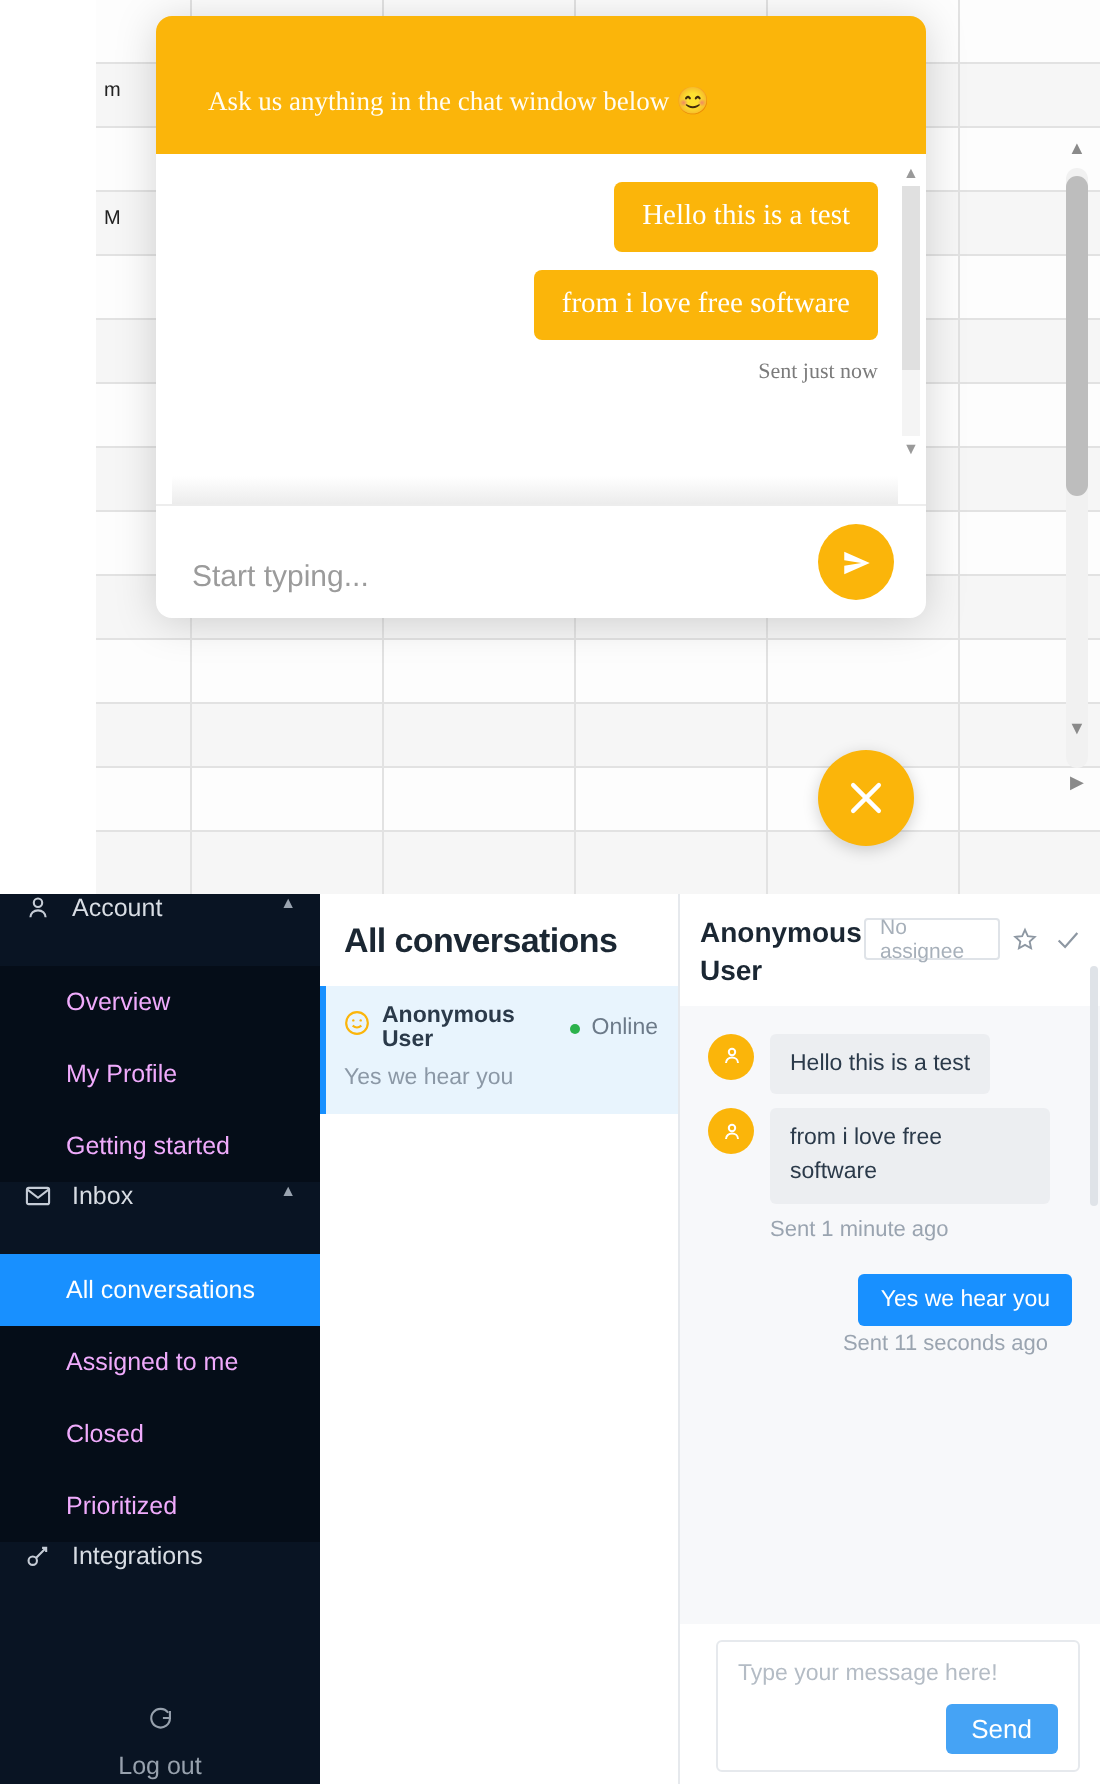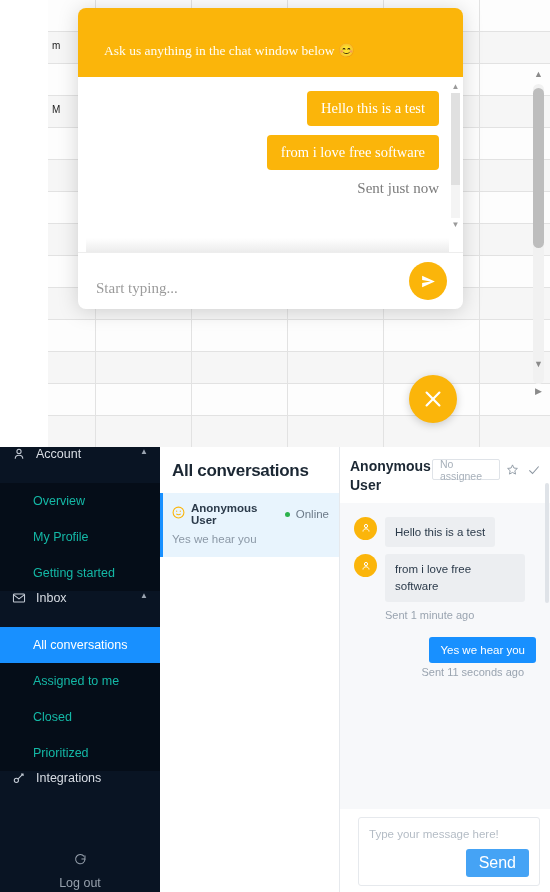--- a/index.html
+++ b/index.html
@@ -36,35 +36,35 @@
   }
   .chat-title { font-size: 23px; font-weight: bold; line-height: 1.22; letter-spacing: -.2px; }
   .chat-sub { font-family: "Liberation Serif", serif; font-size: 13.5px; margin-top: 12px; color: #fffdf4; }
   .chat-body { background: #ffffff; height: 175px; position: relative; overflow: hidden; }
   .msgs { padding: 14px 24px 10px 20px; display: flex; flex-direction: column; align-items: flex-end; }
   .bubble {
     background: #FBB50A; color: #ffffff; border-radius: 4px;
     font-family: "Liberation Serif", serif; font-size: 14.5px;
     padding: 9px 14px; margin-bottom: 9px; max-width: 92%;
   }
-  .sent-note { font-family: "Liberation Serif", serif; font-size: 15px; color: #7b7b7b; margin-top: 1px; }
+  .sent-note { font-family: "Liberation Serif", serif; font-size: 11px; color: #7b7b7b; margin-top: 1px; }
   .chat-body-scroll { position: absolute; right: 3px; top: 4px; width: 9px; bottom: 22px; }
   .cbs-track { position: absolute; left: 0; top: 12px; bottom: 12px; width: 9px; background: #f4f4f4; }
   .cbs-thumb { position: absolute; left: 0; top: 12px; width: 9px; height: 92px; background: #e0e0e0; }
   .cbs-up, .cbs-dn { position: absolute; left: 0; width: 9px; height: 11px; color: #9a9a9a; font-size: 8px; text-align: center; line-height: 11px; }
   .cbs-up { top: 0; } .cbs-dn { bottom: 0; }
   .chat-fade { position: absolute; left: 8px; right: 14px; bottom: 0; height: 14px;
                background: linear-gradient(to bottom, rgba(245,245,245,0), #ececec); }
   .chat-input-row {
     background: #ffffff; border-radius: 0 0 8px 8px; border-top: 1px solid #ededed;
     height: 57px; display: flex; align-items: center; padding: 0 16px 0 18px;
   }
   .chat-input {
     flex: 1; border: none; outline: none; font-size: 15px; color: #a21caf;
-    font-family: Liberation Serif, serif; background: transparent; margin-top: 14px;
+    font-family: Liberation Sans, sans-serif; background: transparent; margin-top: 14px;
   }
   .chat-input::placeholder { color: #9b9b9b; }
   .send-fab {
     width: 38px; height: 38px; border-radius: 50%; background: #FBB50A;
     display: flex; align-items: center; justify-content: center; border: none; cursor: pointer; flex: 0 0 38px;
   }
   .close-fab {
     position: absolute; left: 409px; top: 375px; width: 48px; height: 48px; border-radius: 50%;
     background: #FBB50A; border: none; cursor: pointer;
     display: flex; align-items: center; justify-content: center;
@@ -77,21 +77,21 @@
   
   .sidebar { width: 160px; background: #091423; color: #c5ccd6; display: flex; flex-direction: column; flex: 0 0 160px; position: relative; }
   .side-group {
     height: 36px; display: flex; gap: 10px;
     padding: 0 12px; font-size: 12.5px; color: #d8dde4; background: #091423;
   }
   .side-group .chev { margin-left: auto; font-size: 8px; color: #9aa4b0; }
   .side-sub { background: #050d18; }
   .side-item {
     height: 36px; display: flex; align-items: center; padding: 0 12px 0 33px;
-    font-size: 12.5px; color: #14b8a6; cursor: pointer;
+    font-size: 12.5px; color: #f0abfc; cursor: pointer;
   }
   .side-item.active { background: #1890FF; color: #ffffff; }
   .side-spacer { flex: 1; background: #091423; }
   .side-logout { height: 40px; display: flex; align-items: center; gap: 10px; padding: 0 12px; font-size: 12.5px; color: #97a1ad; background: #091423; flex-direction: column; }
   .ic { width: 14px; height: 14px; flex: 0 0 14px; display: inline-block; }
 
   
   .conv-col { width: 180px; flex: 0 0 180px; border-right: 1px solid #e6e9ed; background: #fff; }
   .conv-head { padding: 14px 12px 12px 12px; font-size: 17px; font-weight: bold; color: #1b2733; letter-spacing: -.3px; }
   .conv-item { background: #e8f4fd; border-left: 3px solid #1890FF; padding: 9px 10px 12px 9px; cursor: pointer; }
@@ -113,21 +113,21 @@
   .thread-body { flex: 1; background: #f7f8fa; padding: 14px 14px 10px 14px; overflow: hidden; }
   .row-in { display: flex; align-items: flex-start; gap: 8px; margin-bottom: 7px; }
   .avatar-sm { width: 23px; height: 23px; border-radius: 50%; background: #FBB50A; flex: 0 0 23px; display: flex; align-items: center; justify-content: center; }
   .b-in { background: #eceef1; color: #2b3a4a; border-radius: 3px; font-size: 11.5px; padding: 7px 10px; max-width: 140px; line-height: 1.45; }
   .b-out { background: #1890FF; color: #fff; border-radius: 3px; font-size: 11.5px; padding: 7px 11px; }
   .row-out { display: flex; justify-content: flex-end; margin-top: 16px; }
   .ts { font-size: 11px; color: #9aa4b0; margin: 2px 0 0 31px; }
   .ts.right { text-align: right; margin: 3px 12px 0 0; }
   .composer { background: #fff; border: 1px solid #e6e9ed; border-radius: 3px; margin: 8px 10px 6px 18px; padding: 10px 10px 8px 10px; }
   .composer-ph { font-size: 11.5px; color: #b4bcc5; }
-  .send-btn { float: right; margin-top: 9px; background: #45a3f5; color: #fff; border: none; border-radius: 3px; font-size: 16px; padding: 5px 13px; cursor: pointer; font-family: "Liberation Sans", sans-serif; }
+  .send-btn { float: right; margin-top: 9px; background: #45a3f5; color: #fff; border: none; border-radius: 3px; font-size: 13px; padding: 5px 13px; cursor: pointer; font-family: "Liberation Sans", sans-serif; }
   .thread-scroll { position: absolute; right: 1px; top: 36px; width: 4px; height: 120px; background: #dfe3e8; border-radius: 2px; }
 </style>
 </head>
 <body>
 
 <div id="root">
 
   <div class="bg-sheet">
     <div class="bg-rows">
       <div class="bg-row">

